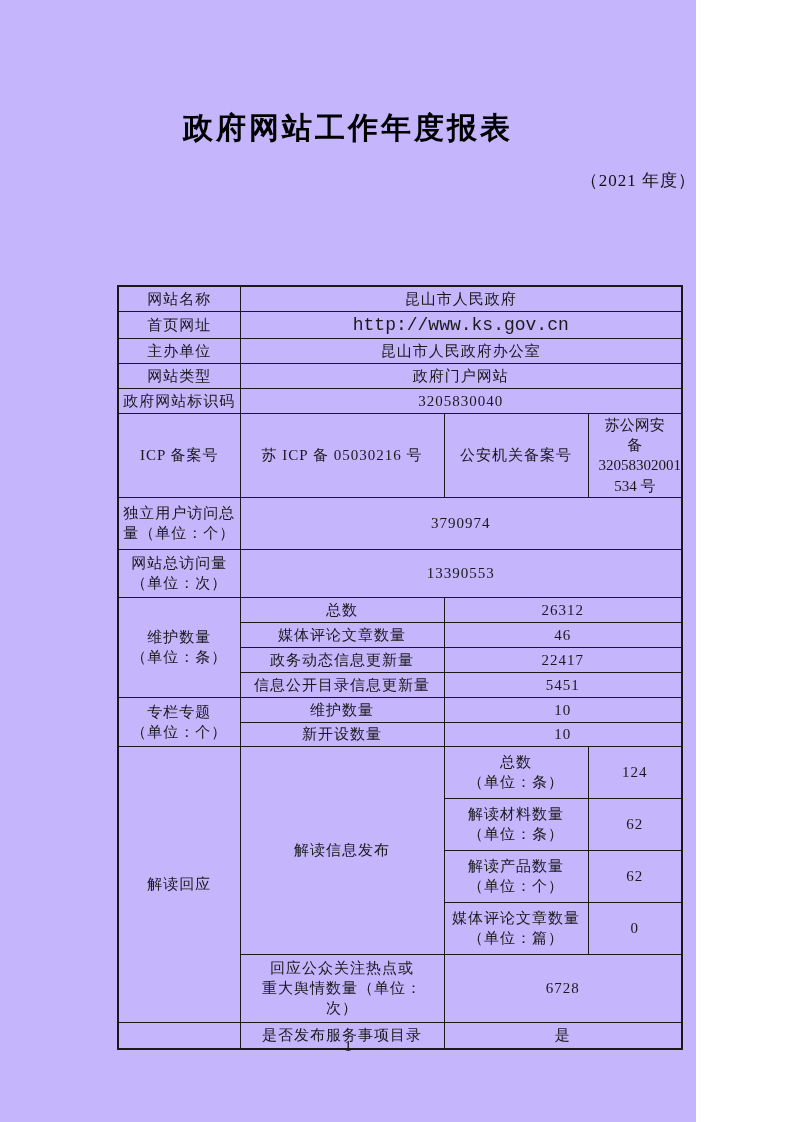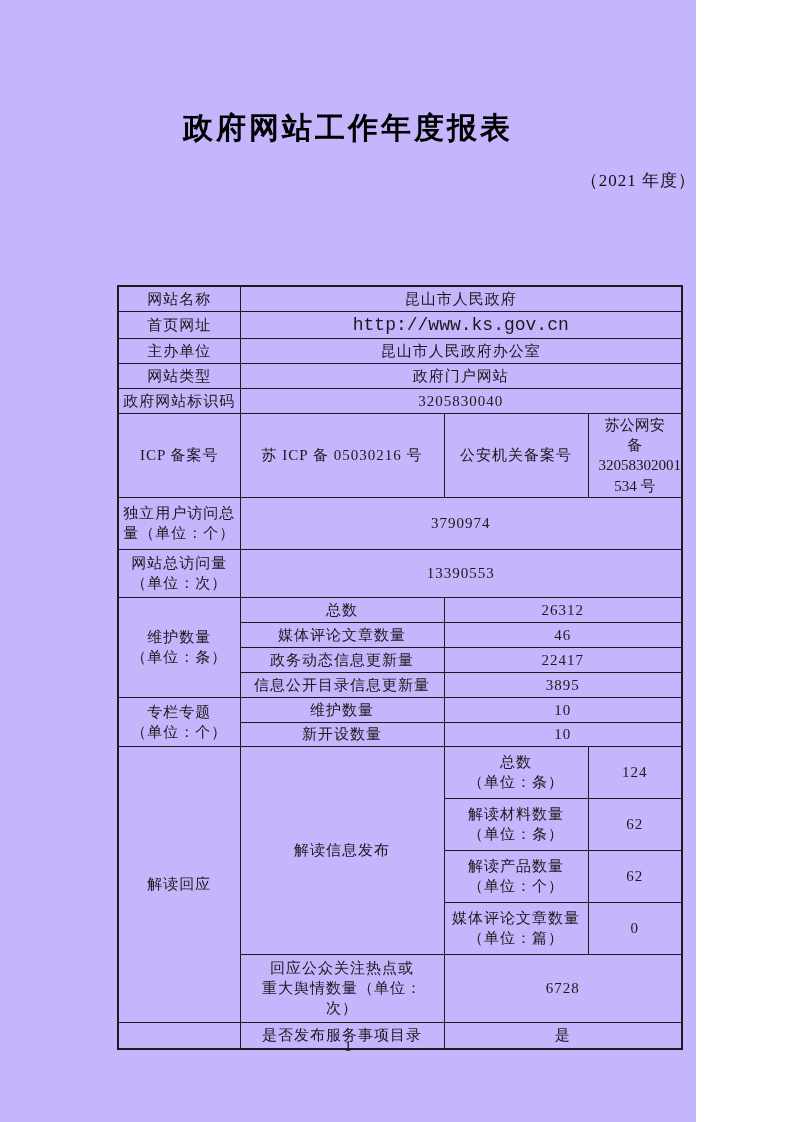--- a/index.html
+++ b/index.html
@@ -133,21 +133,21 @@
       <tr style="height:25px">
         <td>媒体评论文章数量</td>
         <td colspan="2">46</td>
       </tr>
       <tr style="height:25px">
         <td>政务动态信息更新量</td>
         <td colspan="2">22417</td>
       </tr>
       <tr style="height:25px">
         <td>信息公开目录信息更新量</td>
-        <td colspan="2">3895</td>
+        <td colspan="2">5451</td>
       </tr>
       <tr style="height:25px">
         <td rowspan="2">专栏专题
 （单位：个）</td>
         <td>维护数量</td>
         <td colspan="2">10</td>
       </tr>
       <tr style="height:24px">
         <td>新开设数量</td>
         <td colspan="2">10</td>

